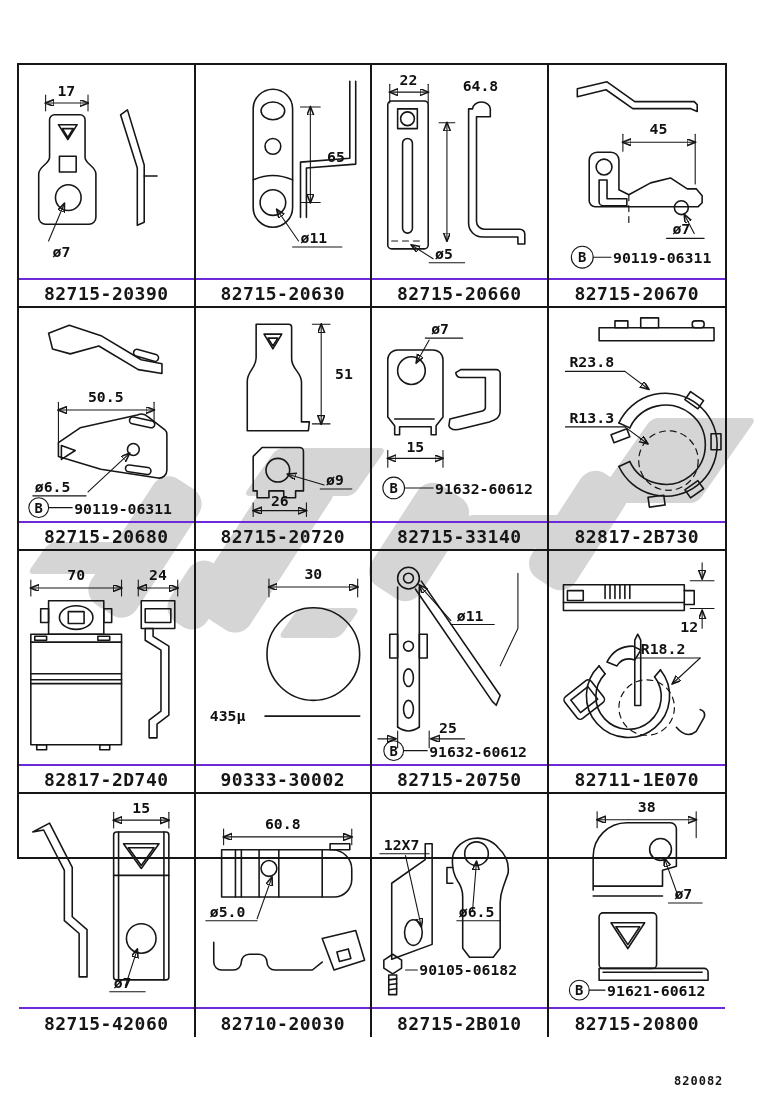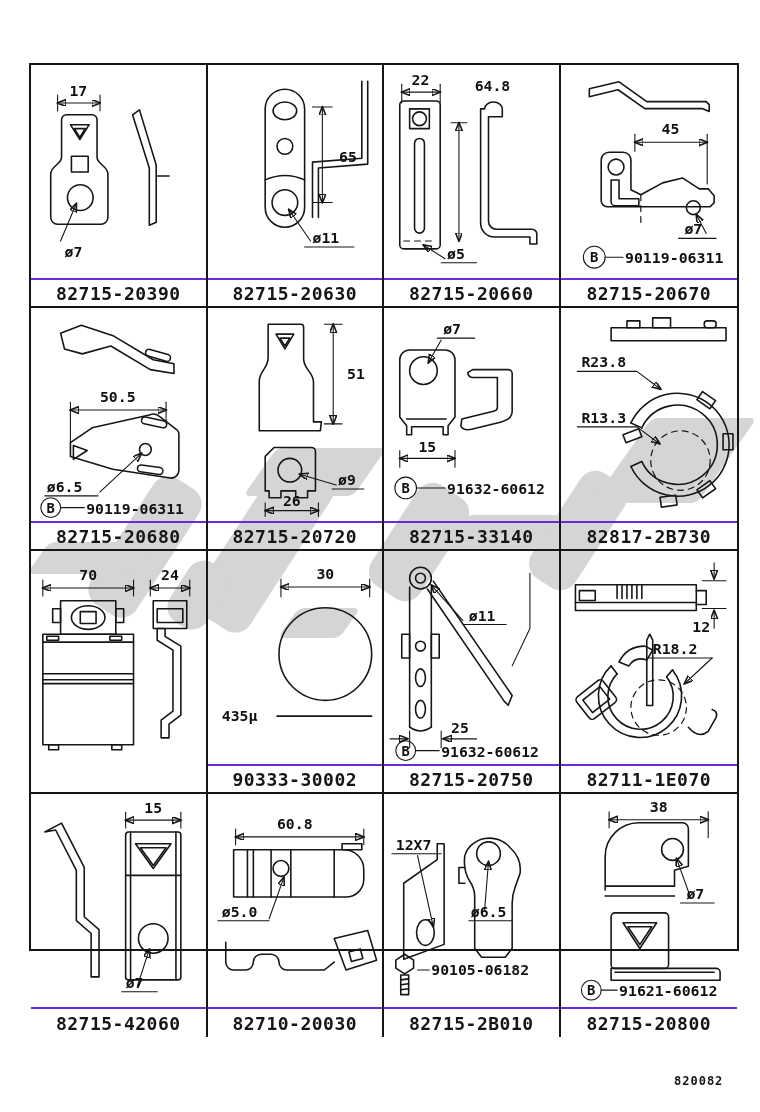--- a/index.html
+++ b/index.html
@@ -5,21 +5,21 @@
   html,body{margin:0;padding:0;}
   body{width:760px;height:1112px;background:#ffffff;position:relative;overflow:hidden;
        font-family:"DejaVu Sans Mono","Liberation Mono",monospace;color:#161616;}
   .page{position:absolute;inset:0;}
   
   .wm{position:absolute;inset:0;z-index:1;}
   .wm div{position:absolute;background:#d5d5d5;}
   .wm .rot{border-radius:18px;transform:rotate(33deg);}
   .wm .par{transform:skewX(-35deg);border-radius:6px;}
   
-  .table{position:absolute;left:29px;top:63px;width:710px;height:888px;z-index:2;
+  .table{position:absolute;left:17px;top:63px;width:710px;height:796px;z-index:2;
          border:2.5px solid #161616;display:grid;grid-template-columns:repeat(4,1fr);
          grid-template-rows:repeat(4,243px);box-sizing:border-box;}
   .cell{border-right:2px solid #161616;border-bottom:2px solid #161616;
         display:flex;flex-direction:column;box-sizing:border-box;background:transparent;}
   .cell:nth-child(4n){border-right:none;}
   .cell:nth-child(n+13){border-bottom:none;}
   .drawing{height:213px;position:relative;}
   .draw{display:block;width:100%;height:213px;}
   .plabel{height:28px;border-top:2px solid #6d28d9;display:flex;align-items:center;justify-content:center;
           font-weight:bold;font-size:18px;letter-spacing:0.5px;}
@@ -275,20 +275,21 @@
           <line x1="12" y1="124" x2="104" y2="124"></line>
             <line x1="12" y1="130" x2="104" y2="130"></line>
             <line x1="12" y1="134" x2="104" y2="134"></line>
           <rect x="18" y="196" width="10" height="5"></rect>
             <rect x="82" y="196" width="10" height="5"></rect>
           <rect x="124" y="50" width="34" height="28"></rect>
             <rect x="128" y="58" width="26" height="14"></rect>
           <path d="M128,78 v12 l16,10 v62 l-12,9 v18 h8 v-14 l12,-9 v-70 l-16,-10 v-8 z"></path>
         </svg>
       </div>
+      <div class="plabel">82817-2D740</div>
     </div>
 
     <div class="cell">
       <div class="drawing">
         <svg class="draw" viewBox="0 0 177 215">
           <line class="dl" x1="74" y1="36" x2="164" y2="36" marker-start="url(#ah)" marker-end="url(#ah)"></line>
           <line class="dl" x1="74" y1="28" x2="74" y2="46"></line>
             <line class="dl" x1="164" y1="28" x2="164" y2="46"></line>
           <text x="119" y="28" text-anchor="middle">30</text>
           <circle cx="119" cy="104" r="47"></circle>

